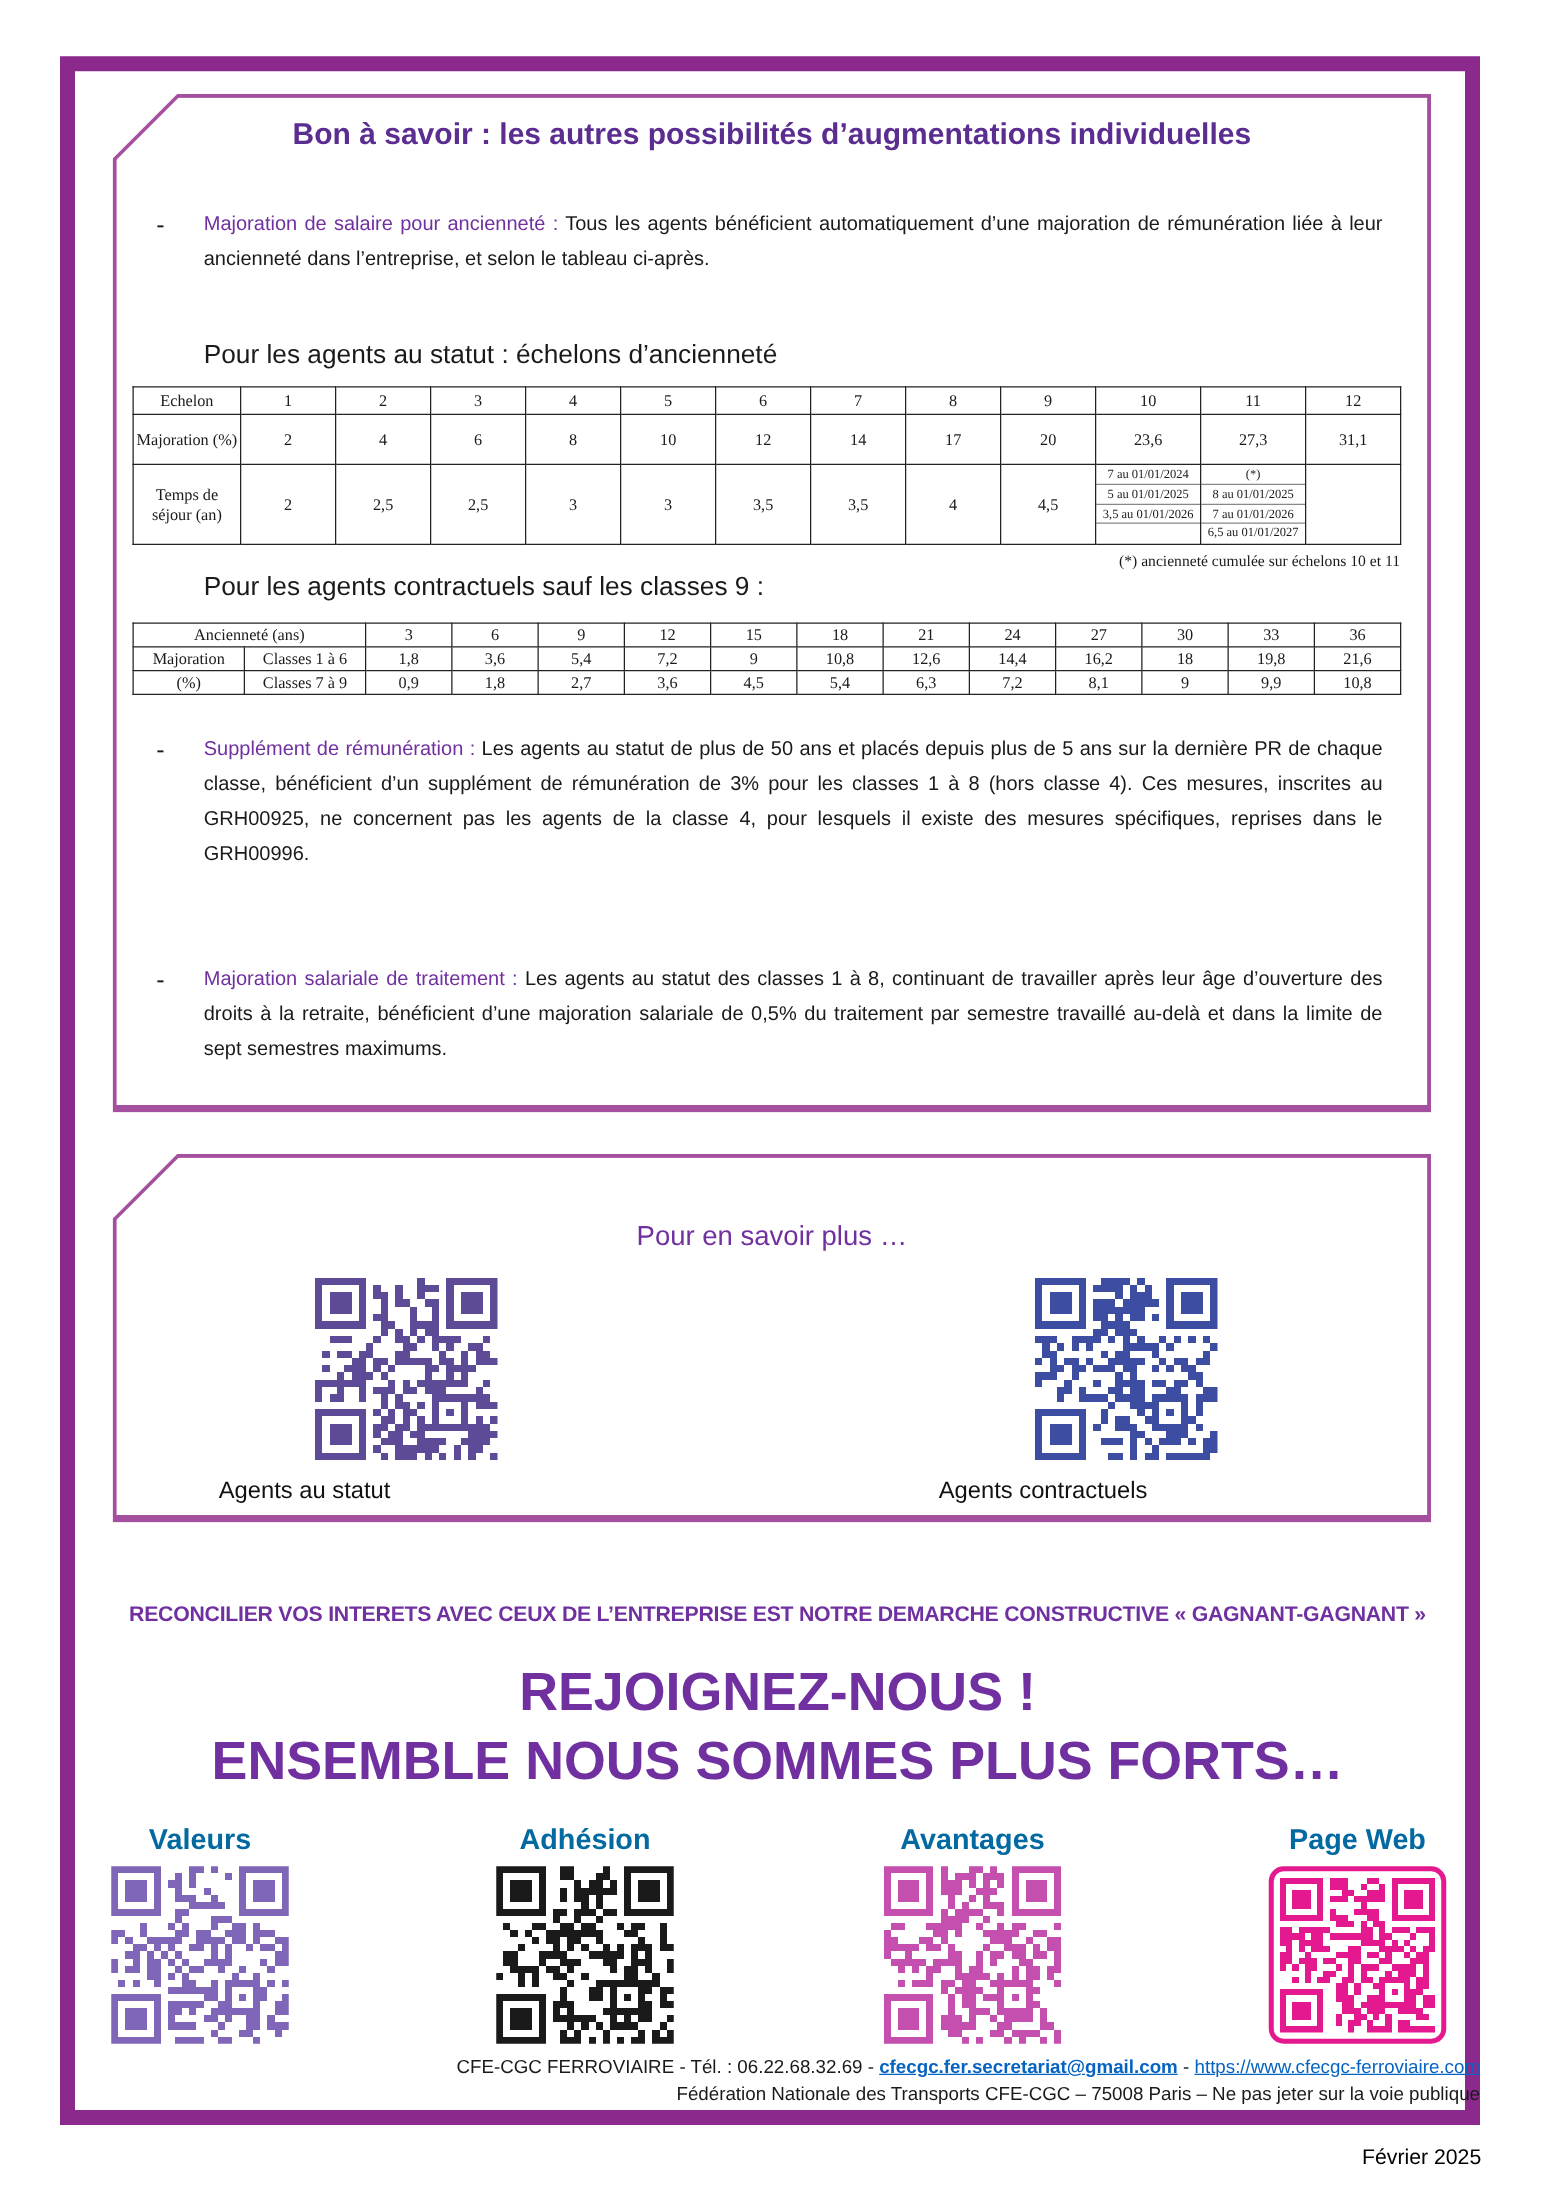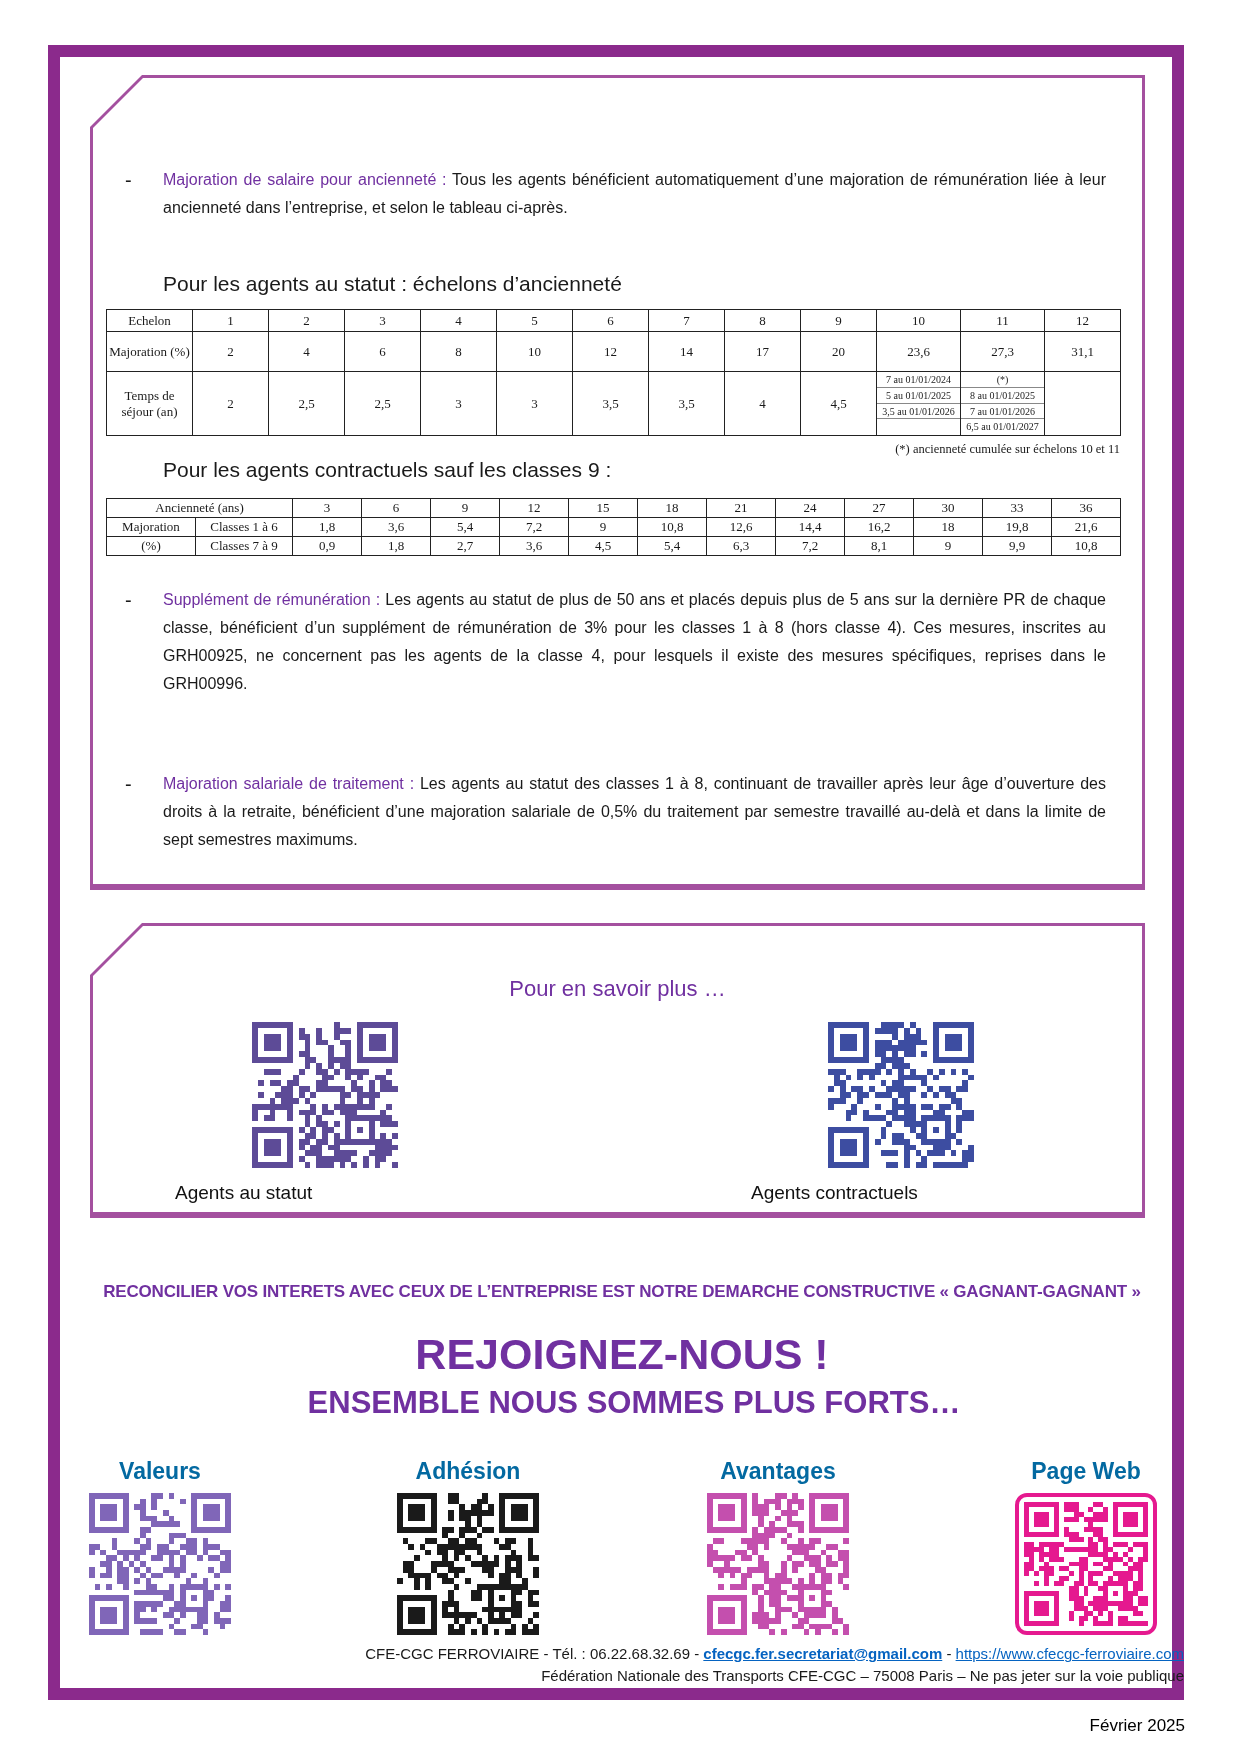--- a/index.html
+++ b/index.html
@@ -49,21 +49,21 @@
   .qr-b{position:absolute;left:735px;top:96px;width:146px;height:146px;}
   .qr-lab{position:absolute;top:256px;width:300px;text-align:left;font-size:19px;color:#111;}
   .qr-lab.a{left:82px;}
   .qr-lab.b{left:658px;}
   
   .slogan{position:absolute;left:60px;width:1124px;top:1282px;text-align:center;
     color:#7030a0;font-size:17px;font-weight:bold;letter-spacing:-0.2px;}
   .join1{position:absolute;left:60px;width:1124px;top:1330px;text-align:center;
     color:#7030a0;font-size:43px;font-weight:bold;}
   .join2{position:absolute;left:60px;width:1124px;top:1385px;text-align:center;
-    color:#7030a0;font-size:31px;font-weight:bold;margin-left:12px;}
+    color:#7030a0;font-size:43px;font-weight:bold;}
   .qcol{position:absolute;top:1458px;width:220px;text-align:center;}
   .qcol .qlab{font-size:23px;font-weight:bold;color:#0369a1;margin-bottom:8px;}
   .qcol .qr{width:142px;height:142px;margin:0 auto;}
   .qcol .qr-framed{width:142px;height:142px;margin:0 auto;border:4px solid #e5198f;
     border-radius:12px;box-sizing:border-box;padding:5px;background:#fff;}
   .qcol .qr-framed .qr{width:124px;height:124px;margin:0;}
   .qc0{left:50px;}.qc1{left:358px;}.qc2{left:668px;}.qc3{left:976px;}
   
   .footer{position:absolute;left:60px;width:1124px;top:1643px;text-align:right;
     font-size:15px;line-height:22px;}
@@ -71,20 +71,21 @@
   .footer .email{font-weight:bold;}
   .date{position:absolute;right:55px;top:1716px;font-size:17px;color:#000;}
 </style>
 </head>
 <body>
 
 <div class="frame"></div>
 
 <div class="cutbox box1">
   <div class="inner">
+    <div class="box-title">Bon à savoir : les autres possibilités d’augmentations individuelles</div>
 
     <div class="bullet" style="top:88px;">
       <span class="dash">-</span>
       <span class="btxt"><span class="lead">Majoration de salaire pour ancienneté : </span><span>Tous les agents bénéficient automatiquement d’une majoration de rémunération liée à leur ancienneté dans l’entreprise, et selon le tableau ci-après.</span></span>
     </div>
 
     <div class="caption" style="top:194px;">Pour les agents au statut : échelons d’ancienneté</div>
 
     <table class="t1">
       <colgroup>

